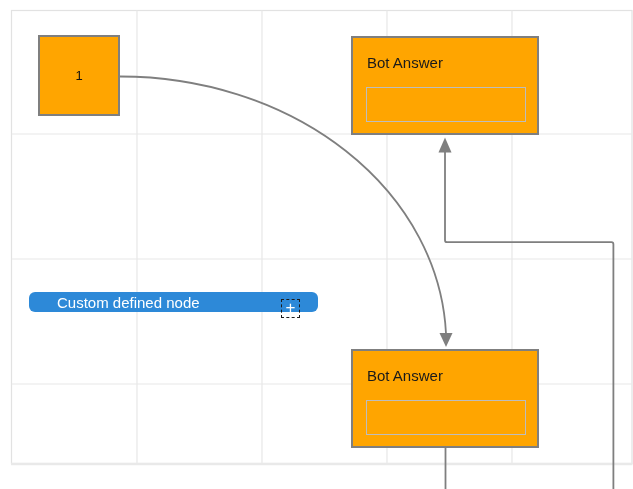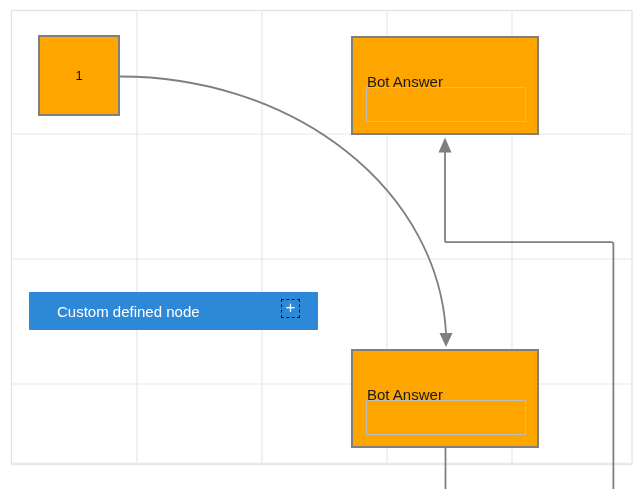--- a/index.html
+++ b/index.html
@@ -42,38 +42,38 @@
   }
   .bot-node {
     width: 188px; height: 99px;
     background: var(--node-fill);
     border: 2px solid var(--node-border);
   }
   .bot-node.top { left: 351px; top: 36px; }
   .bot-node.bottom { left: 351px; top: 349px; }
   .bot-title {
     position: absolute;
-    left: 14px; top: 35px;
+    left: 14px; top: 16px;
     font-size: 15px;
     color: var(--node-text);
     white-space: nowrap;
   }
   .bot-field {
     position: absolute;
     left: 13px; top: 49px;
     width: 158px; height: 33px;
     border: 1.5px solid var(--inner-box-border);
     background: transparent;
   }
   .blue-node {
     left: 29px; top: 292px;
-    width: 289px; height: 38px;
+    width: 289px; height: 20px;
     background: var(--blue-fill);
     color: var(--blue-text);
-    border-radius: 1px;
+    border-radius: 6px;
     display: flex; align-items: center;
     font-size: 15px;
     padding-left: 28px;
   }
   .plus-box {
     position: absolute;
     left: 252px; top: 7px;
     width: 19px; height: 19px;
     border: 1px dashed #1b1b1b;
     box-sizing: border-box;

